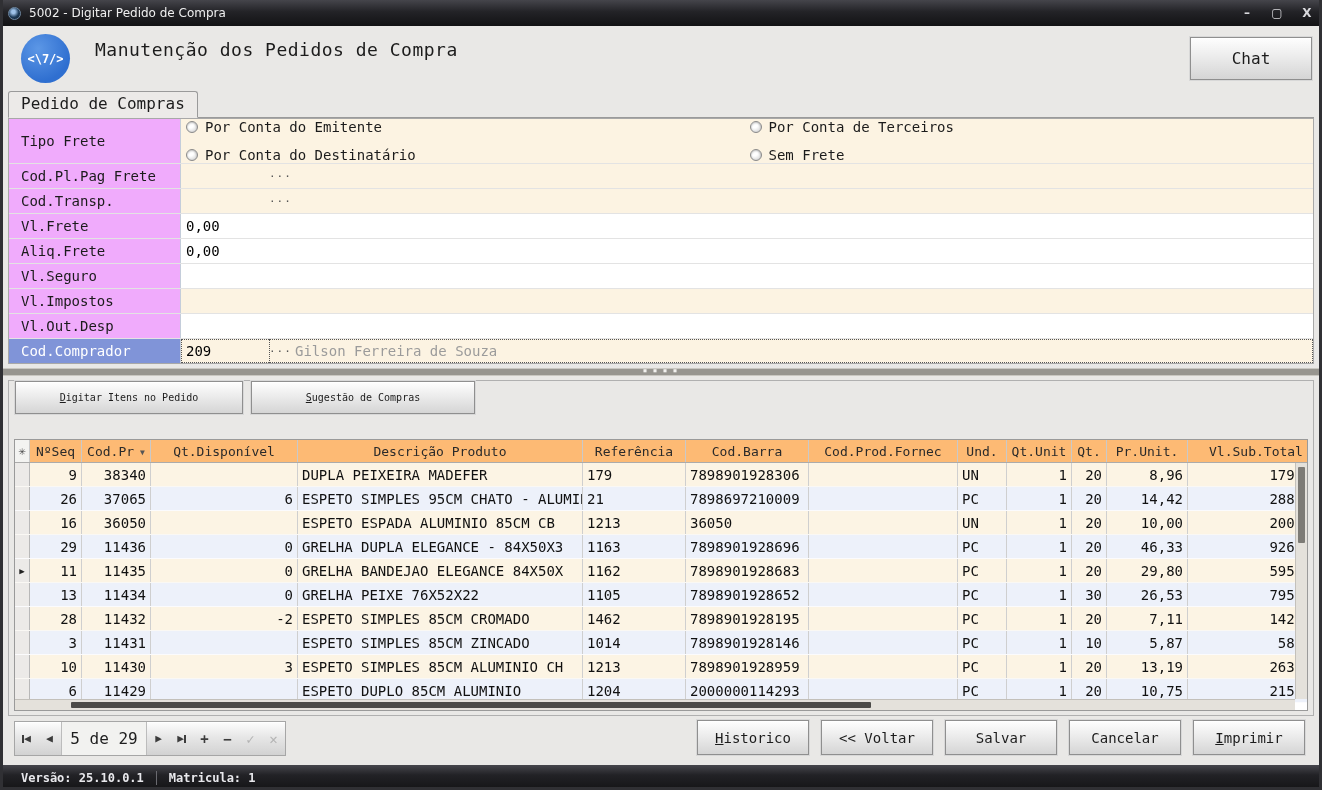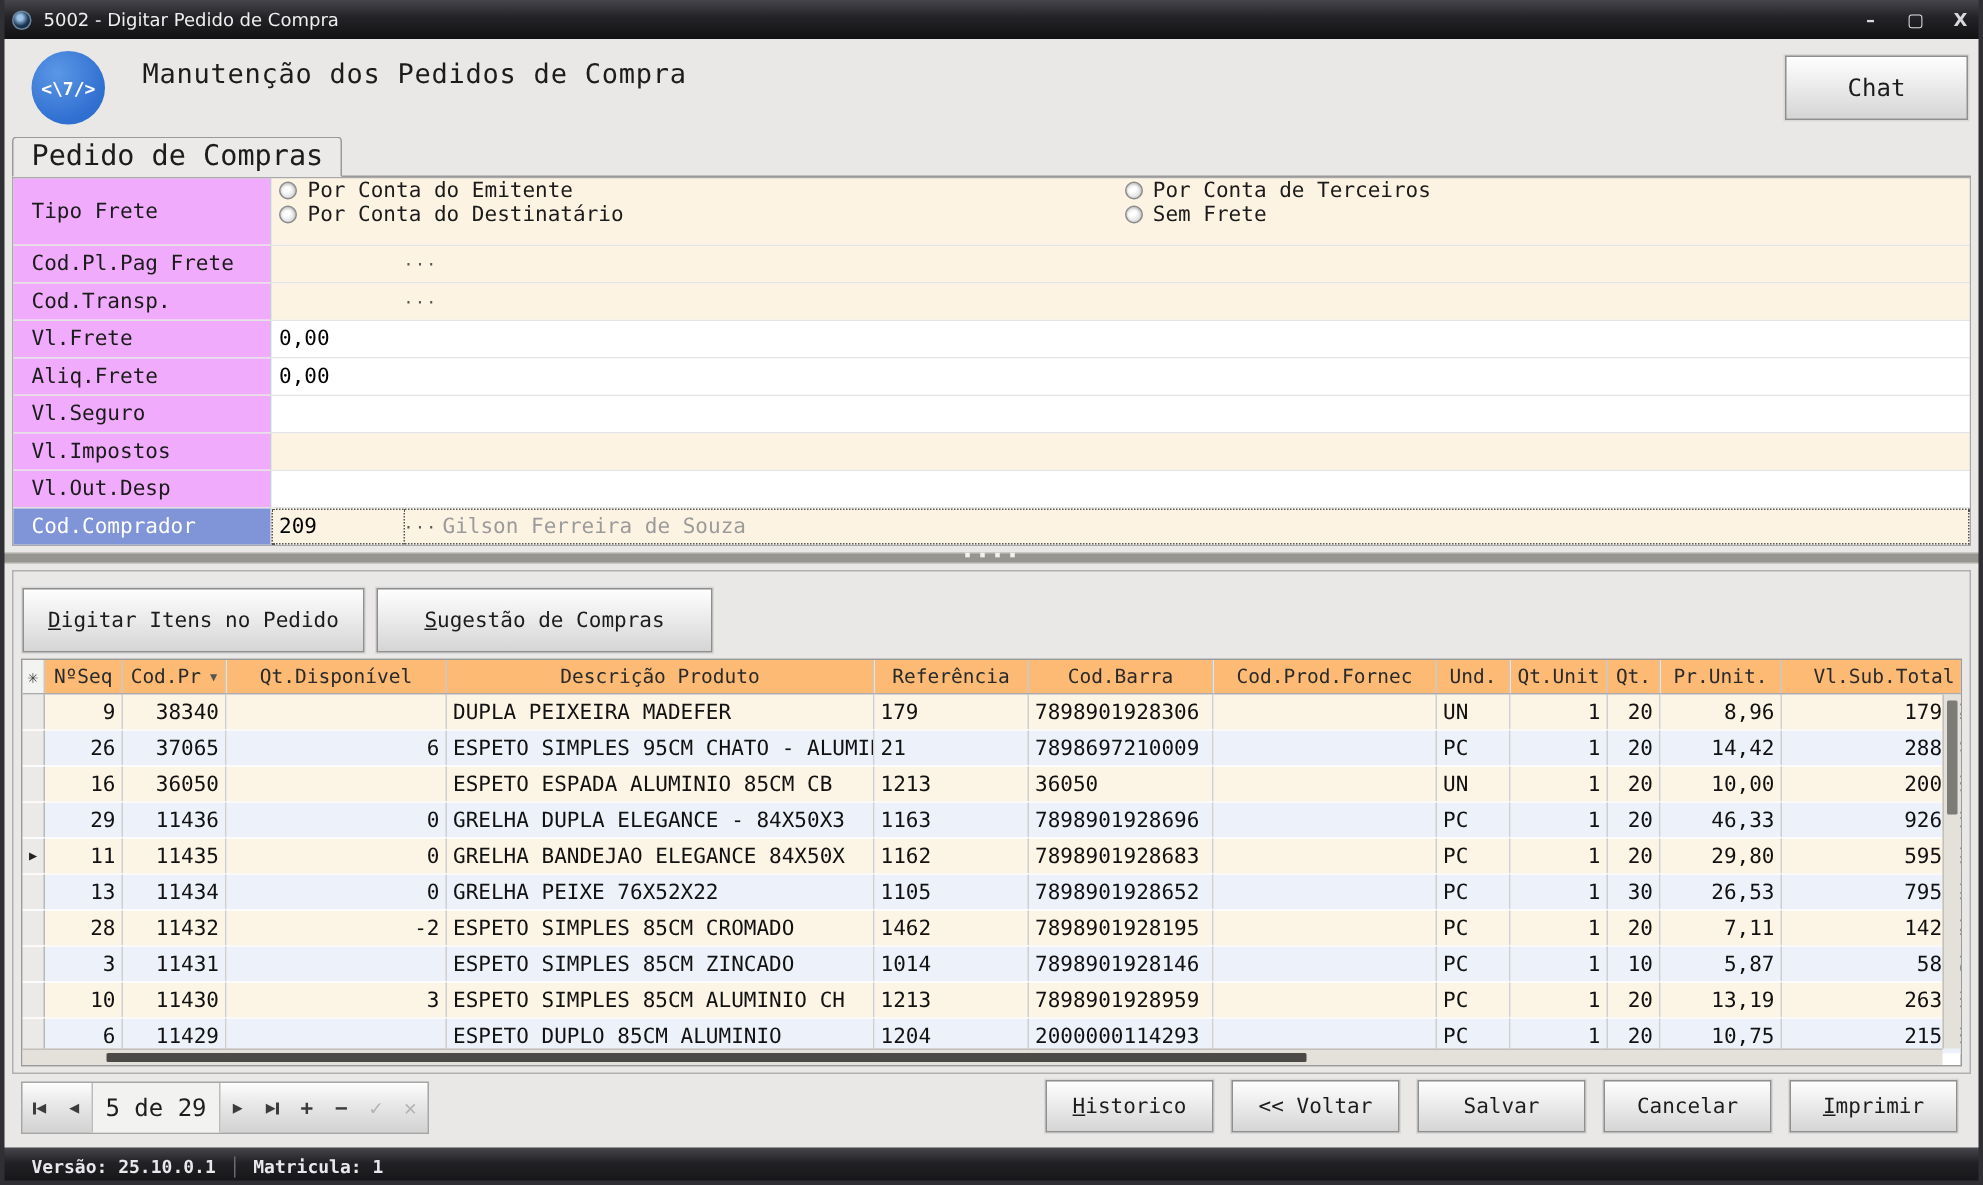--- a/index.html
+++ b/index.html
@@ -44,42 +44,42 @@
     font-family:"DejaVu Sans Mono",monospace;
   }
   .chat-btn{position:absolute;left:1190px;top:37px;width:122px;height:43px;font-size:16px;}
   .u{text-decoration:underline;}
 
   
   .tabbar{position:absolute;left:8px;top:92px;width:1306px;height:25px;border-bottom:1px solid #9a9a9a;}
   .tab{
     position:absolute;left:0;bottom:-1px;height:25px;padding:0 12px;
     background:#eceae8;border:1px solid #9a9a9a;border-bottom:1px solid #eceae8;
-    border-radius:3px 3px 0 0;font-size:19px;line-height:24px;color:#1c1c1c;
+    border-radius:3px 3px 0 0;font-size:16px;line-height:24px;color:#1c1c1c;
   }
 
   
   .form-panel{
     position:absolute;left:8px;top:118px;width:1306px;box-sizing:border-box;
     border:1px solid #a8a8a8;background:#fff;
   }
   .frow{display:flex;height:24px;border-bottom:1px solid #e3e3e3;font-size:14px;}
   .frow.tall{height:44px;}
   .frow:last-child{border-bottom:none;}
   .flabel{
     width:172px;flex:0 0 172px;background:#f0abfc;color:#1b1b1b;
     padding-left:12px;display:flex;align-items:center;box-sizing:border-box;
     border-right:1px solid #c4cdda;
   }
   .frow.selected .flabel{background:#8094d8;color:#ffffff;}
   .fvalue{flex:1;display:flex;align-items:center;padding-left:5px;position:relative;}
   .bg-cream{background:#fcf3e2;}
   .bg-white{background:#ffffff;}
   .radio-cols{display:flex;width:100%;height:100%;}
-  .radio-col{flex:1;display:flex;flex-direction:column;justify-content:flex-start;}
+  .radio-col{flex:1;display:flex;flex-direction:column;justify-content:space-between;}
   .radio-item{display:flex;align-items:center;gap:7px;color:#1b1b1b;}
   .radio-dot{
     width:12px;height:12px;border-radius:50%;flex:0 0 12px;box-sizing:border-box;
     border:1px solid #8a8a8a;
     background:radial-gradient(circle at 35% 30%, #ffffff 0 30%, #e9e9e9 60%, #c9c9c9 100%);
     box-shadow:inset 0 1px 2px rgba(0,0,0,.25);
   }
   .lookup-dots{
     position:absolute;left:88px;top:0;height:100%;display:flex;align-items:center;
     font-size:11px;color:#555;letter-spacing:1px;
@@ -95,21 +95,21 @@
     display:flex;align-items:center;justify-content:center;
     border-top:1px solid #c9c7c1;border-bottom:1px solid #c9c7c1;box-sizing:border-box;
   }
   .splitter .dots{color:#f2f1ee;font-size:13px;letter-spacing:2px;line-height:4px;margin-top:-4px;}
 
   
   .lower-panel{
     position:absolute;left:8px;top:380px;width:1306px;height:336px;box-sizing:border-box;
     border:1px solid #b0b0b0;background:#e9e8e6;
   }
-  .action-btn{position:absolute;top:11px;height:43px;font-size:14px;}
+  .action-btn{position:absolute;top:0;height:33px;font-size:10px;}
   .action-btn.b1{left:6px;width:228px;}
   .action-btn.b2{left:242px;width:224px;}
 
   
   .grid{
     position:absolute;left:5px;top:58px;width:1294px;height:272px;box-sizing:border-box;
     border:1px solid #9a9a9a;background:#fff;overflow:hidden;
   }
   table.dbgrid{border-collapse:collapse;table-layout:fixed;width:1281px;}
   .dbgrid th{

